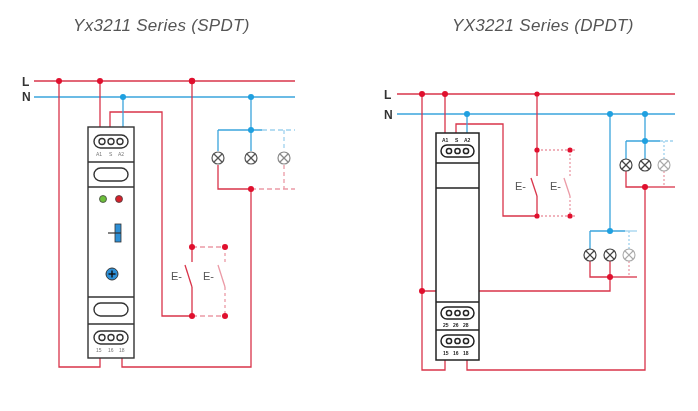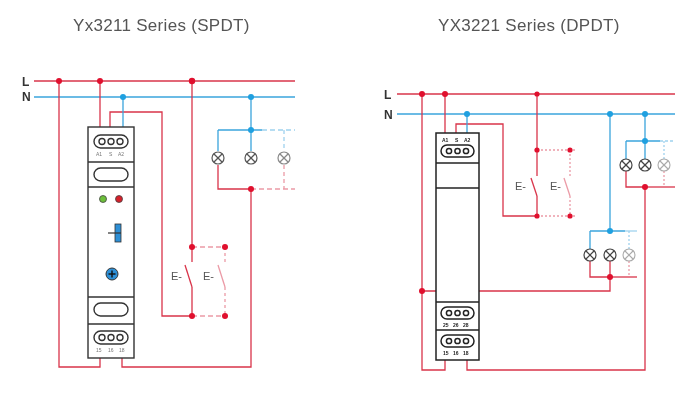--- a/index.html
+++ b/index.html
@@ -1,28 +1,28 @@
 <!DOCTYPE html>
 <html><head>
 <meta charset="utf-8">
 <style>
   html,body{margin:0;padding:0;background:#ffffff;}
   body{width:698px;height:411px;overflow:hidden;position:relative;font-family:"Liberation Sans",sans-serif;}
-  .title{position:absolute;top:16px;font-size:17px;color:#555;letter-spacing:0.3px;font-family:"Liberation Sans",sans-serif;}
+  .title{position:absolute;top:16px;font-size:17px;color:#555;letter-spacing:0.3px;font-family:"Liberation Sans",sans-serif;font-style:italic;}
   svg{position:absolute;left:0;top:0;}
   .lbl{font-family:"Liberation Sans",sans-serif;font-weight:bold;fill:#333;}
   .tiny{font-family:"Liberation Sans",sans-serif;font-size:5px;fill:#777;}
   .tinyb{font-family:"Liberation Sans",sans-serif;font-size:5px;font-weight:bold;fill:#222;}
   .sw{font-family:"Liberation Sans",sans-serif;font-size:11px;fill:#555;}
 </style>
 </head>
 <body>
 
 <div class="title" style="left:73px;">Yx3211 Series (SPDT)</div>
-<div class="title" style="left:438px;">YX3221 Series (DPDT)</div>
+<div class="title" style="left:452px;">YX3221 Series (DPDT)</div>
 
 <svg width="698" height="411" viewBox="0 0 698 411">
 
   <g fill="none" stroke-width="1.3">
     <text class="lbl" x="22" y="86" font-size="12">L</text>
     <text class="lbl" x="22" y="101" font-size="12">N</text>
     <line x1="34" y1="81" x2="295" y2="81" stroke="#d9344a"></line>
     <line x1="34" y1="97" x2="295" y2="97" stroke="#3aa4dc"></line>
 
     <polyline points="59,81 59,367 100,367 100,358" stroke="#d9344a"></polyline>

